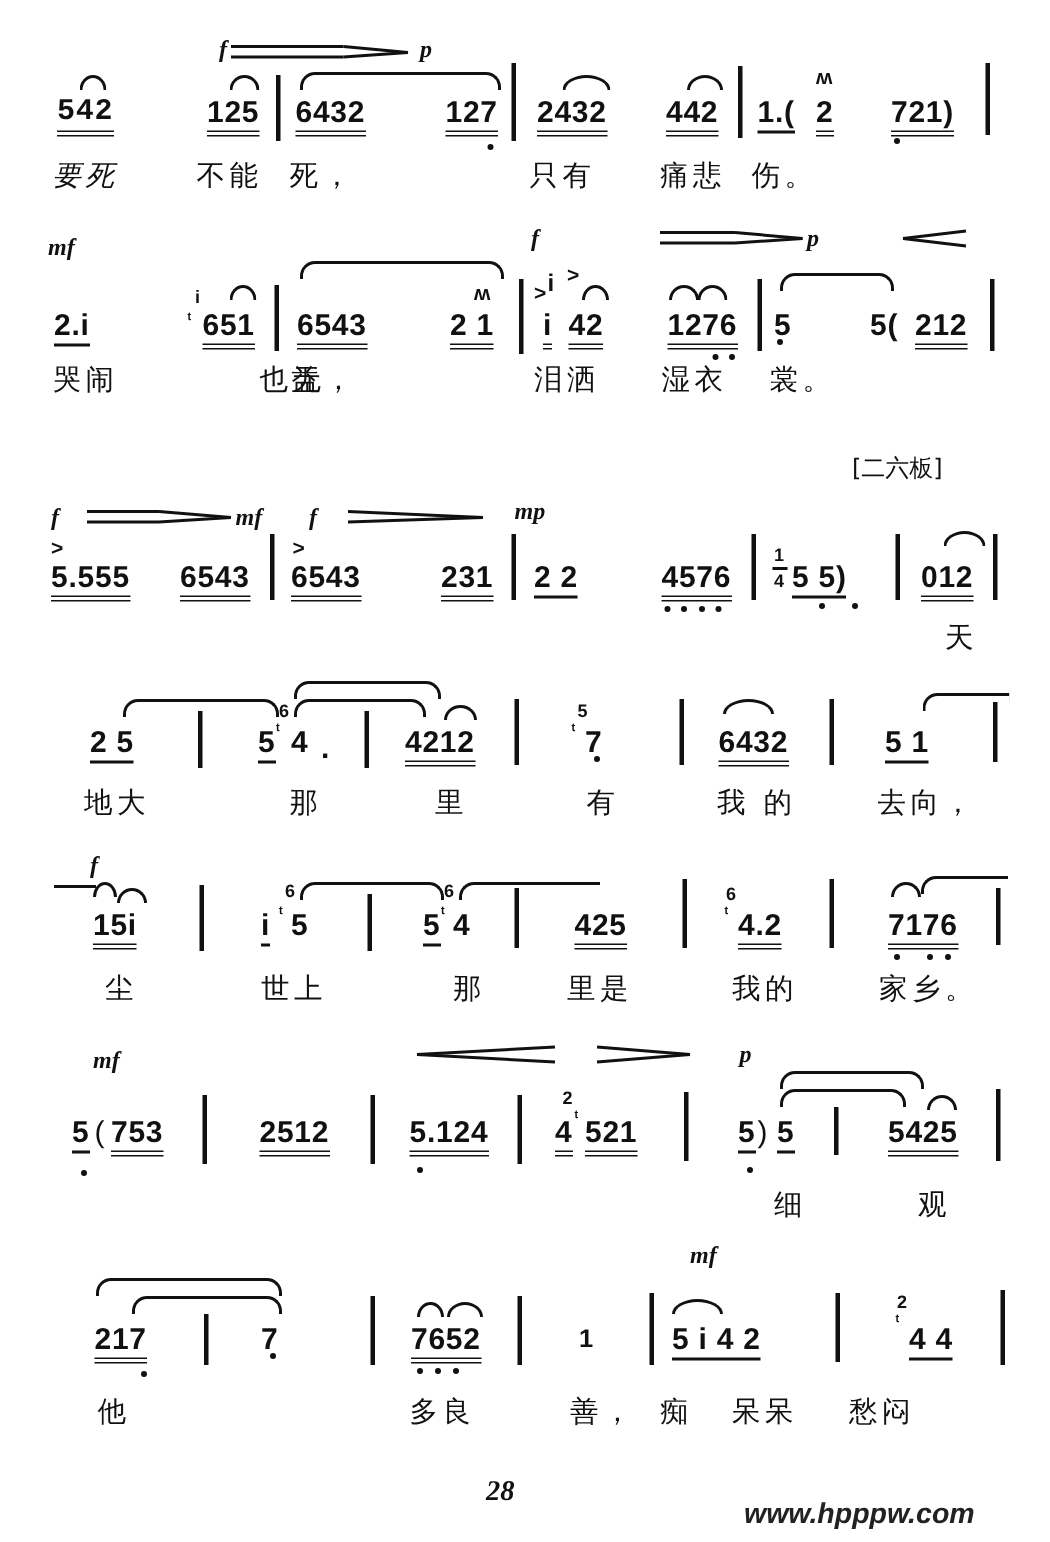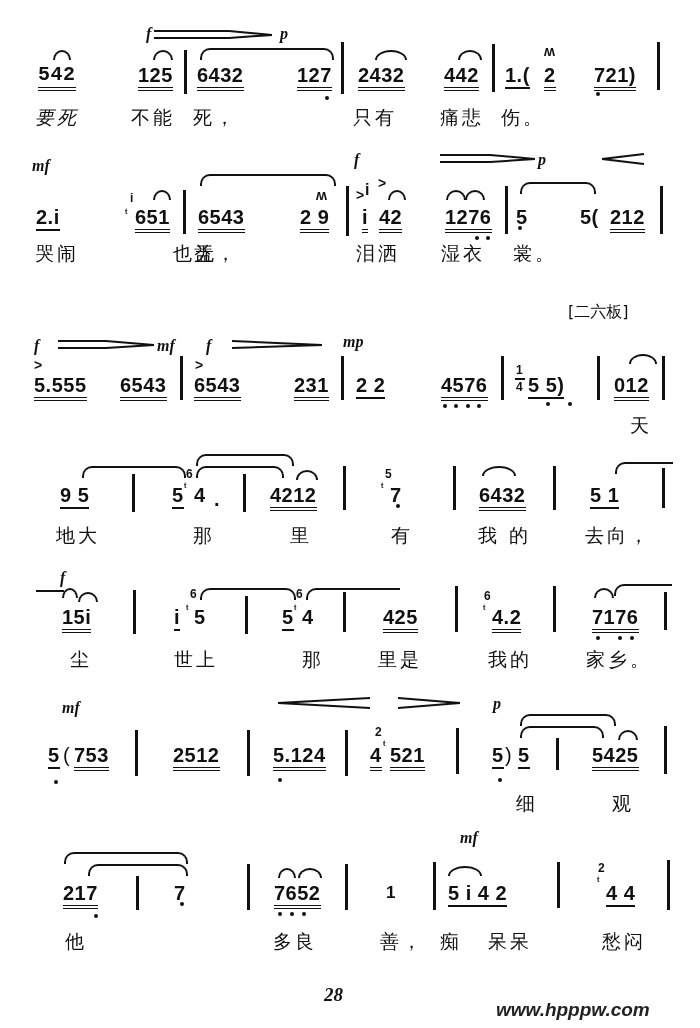--- a/index.html
+++ b/index.html
@@ -90,21 +90,21 @@
 
   <span class="note u1" style="left:36px;top:206px;">2.i</span>
   <span class="small" style="left:130px;top:192px;">i</span>
   <span class="sym" style="left:125px;top:206px;font-size:11px;">ᵗ</span>
   <div class="slur" style="left:153px;top:190px;width:14px;"></div>
   <span class="note u2" style="left:135px;top:206px;">651</span>
   <div class="bar" style="left:183px;top:190px;height:44px;"></div>
   <div class="tie" style="left:200px;top:174px;width:132px;"></div>
   <span class="note u2" style="left:198px;top:206px;">6543</span>
   <span class="sym" style="left:316px;top:188px;">ʍ</span>
-  <span class="note u2" style="left:300px;top:206px;">2 9</span>
+  <span class="note u2" style="left:300px;top:206px;">2 1</span>
   <div class="bar" style="left:346px;top:186px;height:50px;"></div>
   <span class="sym" style="left:356px;top:188px;">&gt;</span>
   <span class="small" style="left:365px;top:184px;font-size:16px;">i</span>
   <span class="sym" style="left:378px;top:176px;">&gt;</span>
   <div class="slur" style="left:388px;top:190px;width:14px;"></div>
   <span class="note u2" style="left:362px;top:206px;">i</span>
   <span class="note u2" style="left:379px;top:206px;">42</span>
   <div class="slur" style="left:446px;top:190px;width:16px;"></div>
   <div class="slur" style="left:465px;top:190px;width:16px;"></div>
   <span class="note u2" style="left:445px;top:206px;">1276</span>
@@ -172,21 +172,21 @@
 
   <span class="lyric" style="left:630px;top:414px;">天</span>
 </div>
 
 <div>
   <div class="tie" style="left:82px;top:466px;width:100px;"></div>
   <div class="tie" style="left:196px;top:454px;width:94px;"></div>
   <div class="tie" style="left:196px;top:466px;width:84px;"></div>
   <div class="slur" style="left:296px;top:470px;width:18px;"></div>
 
-  <span class="note u1" style="left:60px;top:484px;">9 5</span>
+  <span class="note u1" style="left:60px;top:484px;">2 5</span>
   <div class="bar" style="left:132px;top:474px;height:38px;"></div>
   <span class="small" style="left:186px;top:468px;">6</span>
   <span class="sym" style="left:184px;top:480px;font-size:11px;">ᵗ</span>
   <span class="note u1" style="left:172px;top:484px;">5</span>
   <span class="note" style="left:194px;top:484px;">4</span>
   <span class="note" style="left:214px;top:488px;">.</span>
   <div class="bar" style="left:243px;top:474px;height:38px;"></div>
   <span class="note u2" style="left:270px;top:484px;">4212</span>
   <div class="bar" style="left:343px;top:466px;height:44px;"></div>
   <span class="small" style="left:385px;top:468px;">5</span>
@@ -319,17 +319,17 @@
   <span class="small" style="left:598px;top:862px;">2</span>
   <span class="sym" style="left:597px;top:874px;font-size:11px;">ᵗ</span>
   <span class="note u1" style="left:606px;top:882px;">4 4</span>
   <div class="bar" style="left:667px;top:860px;height:50px;"></div>
 
   <span class="lyric" style="left:65px;top:930px;">他</span>
   <span class="lyric" style="left:273px;top:930px;">多良</span>
   <span class="lyric" style="left:380px;top:930px;">善，</span>
   <span class="lyric" style="left:440px;top:930px;">痴</span>
   <span class="lyric" style="left:488px;top:930px;">呆呆</span>
-  <span class="lyric" style="left:602px;top:930px;">愁闷</span>
+  <span class="lyric" style="left:566px;top:930px;">愁闷</span>
 </div>
 
 <span class="pagenum" style="left:324px;top:984px;">28</span>
 <span class="site" style="left:496px;top:999px;">www.hpppw.com</span>
 
 </body></html>

